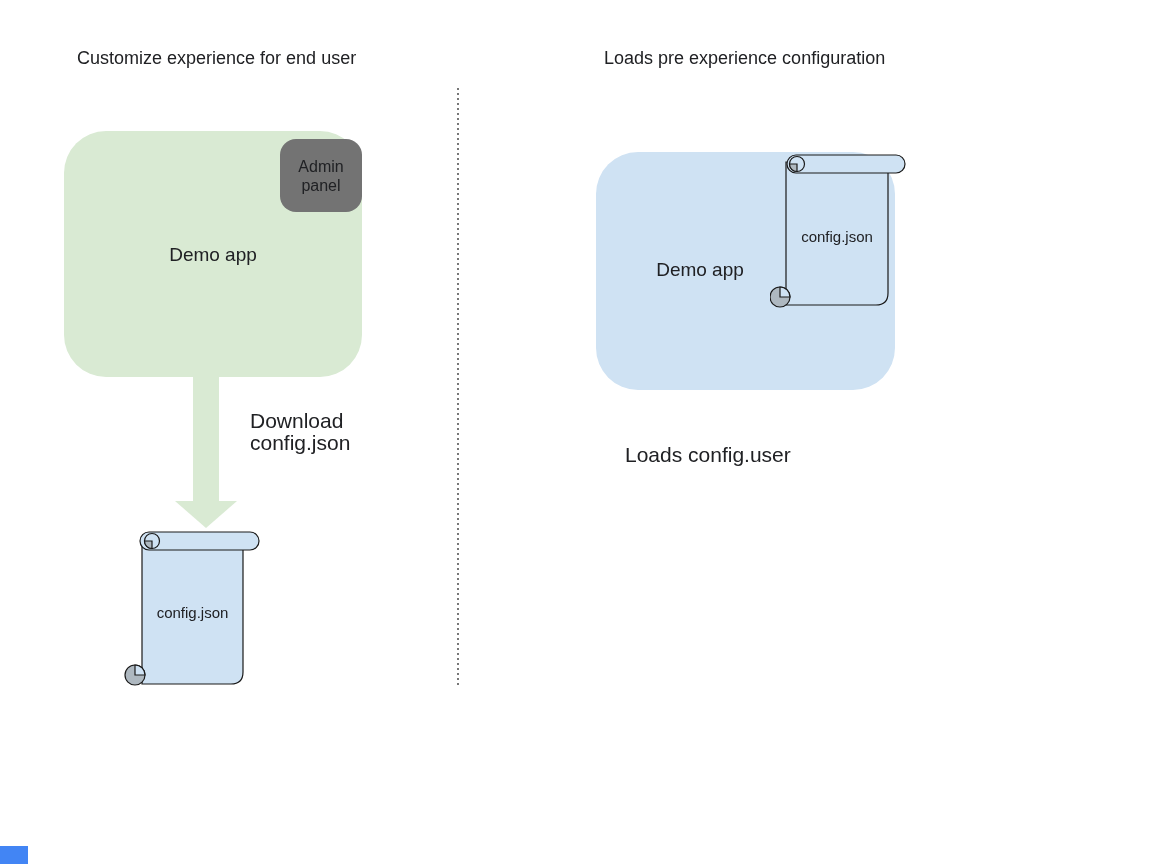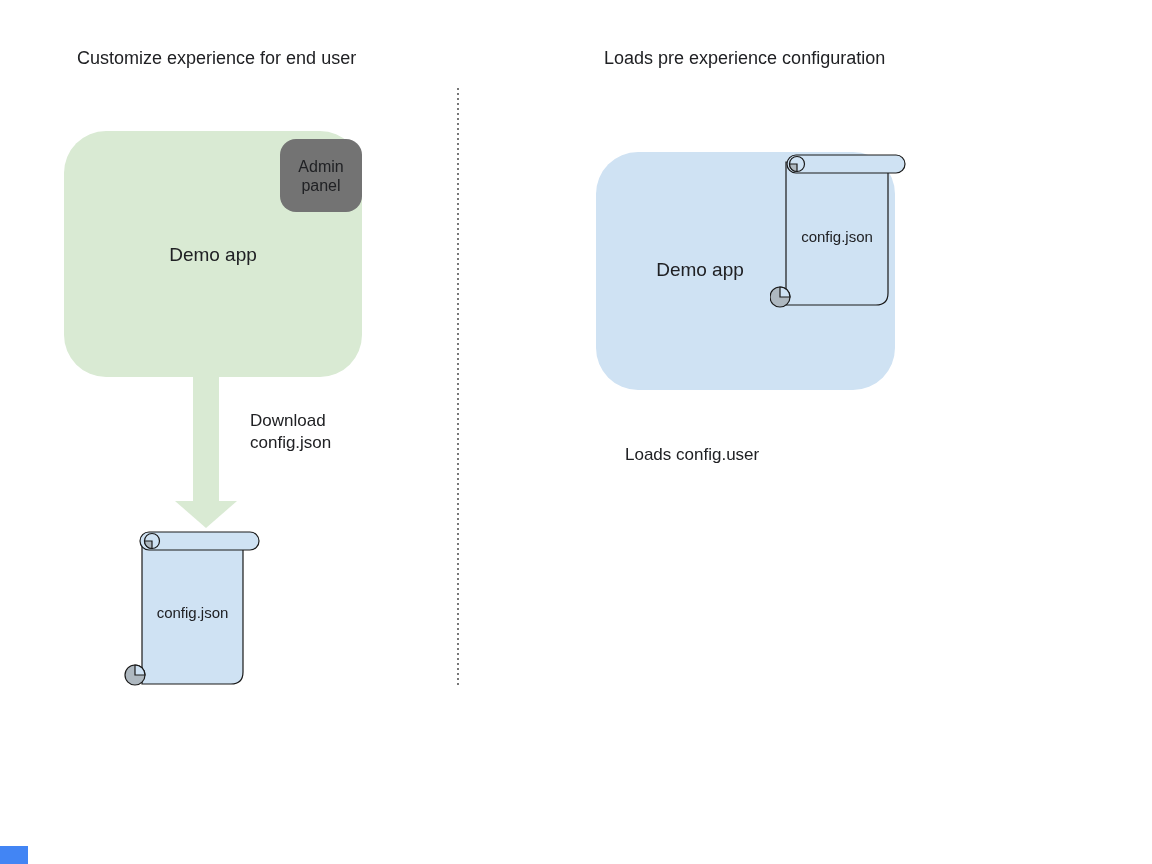--- a/index.html
+++ b/index.html
@@ -6,21 +6,21 @@
   #canvas{
     position:relative;
     width:1152px;height:864px;
     background:#ffffff;
     font-family:"Liberation Sans","DejaVu Sans",sans-serif;
     color:#202124;
     overflow:hidden;
   }
   .abs{position:absolute;}
   .title{font-size:18px;line-height:21px;white-space:nowrap;}
-  .caption{font-size:17px;line-height:22px;white-space:pre-line;}
+  .caption{font-size:21px;line-height:22px;white-space:pre-line;}
   .app-box{border-radius:42px;}
   .admin-app{left:64px;top:131px;width:298px;height:246px;background:#d9ead3;}
   .admin-panel{
     left:280px;top:139px;width:82px;height:73px;
     background:#737373;border-radius:16px;
     display:flex;align-items:center;justify-content:center;
     text-align:center;font-size:16px;line-height:19px;white-space:pre-line;
   }
   .app-label{font-size:19px;line-height:22px;text-align:center;}
   .admin-app-label{left:64px;top:244px;width:298px;}

